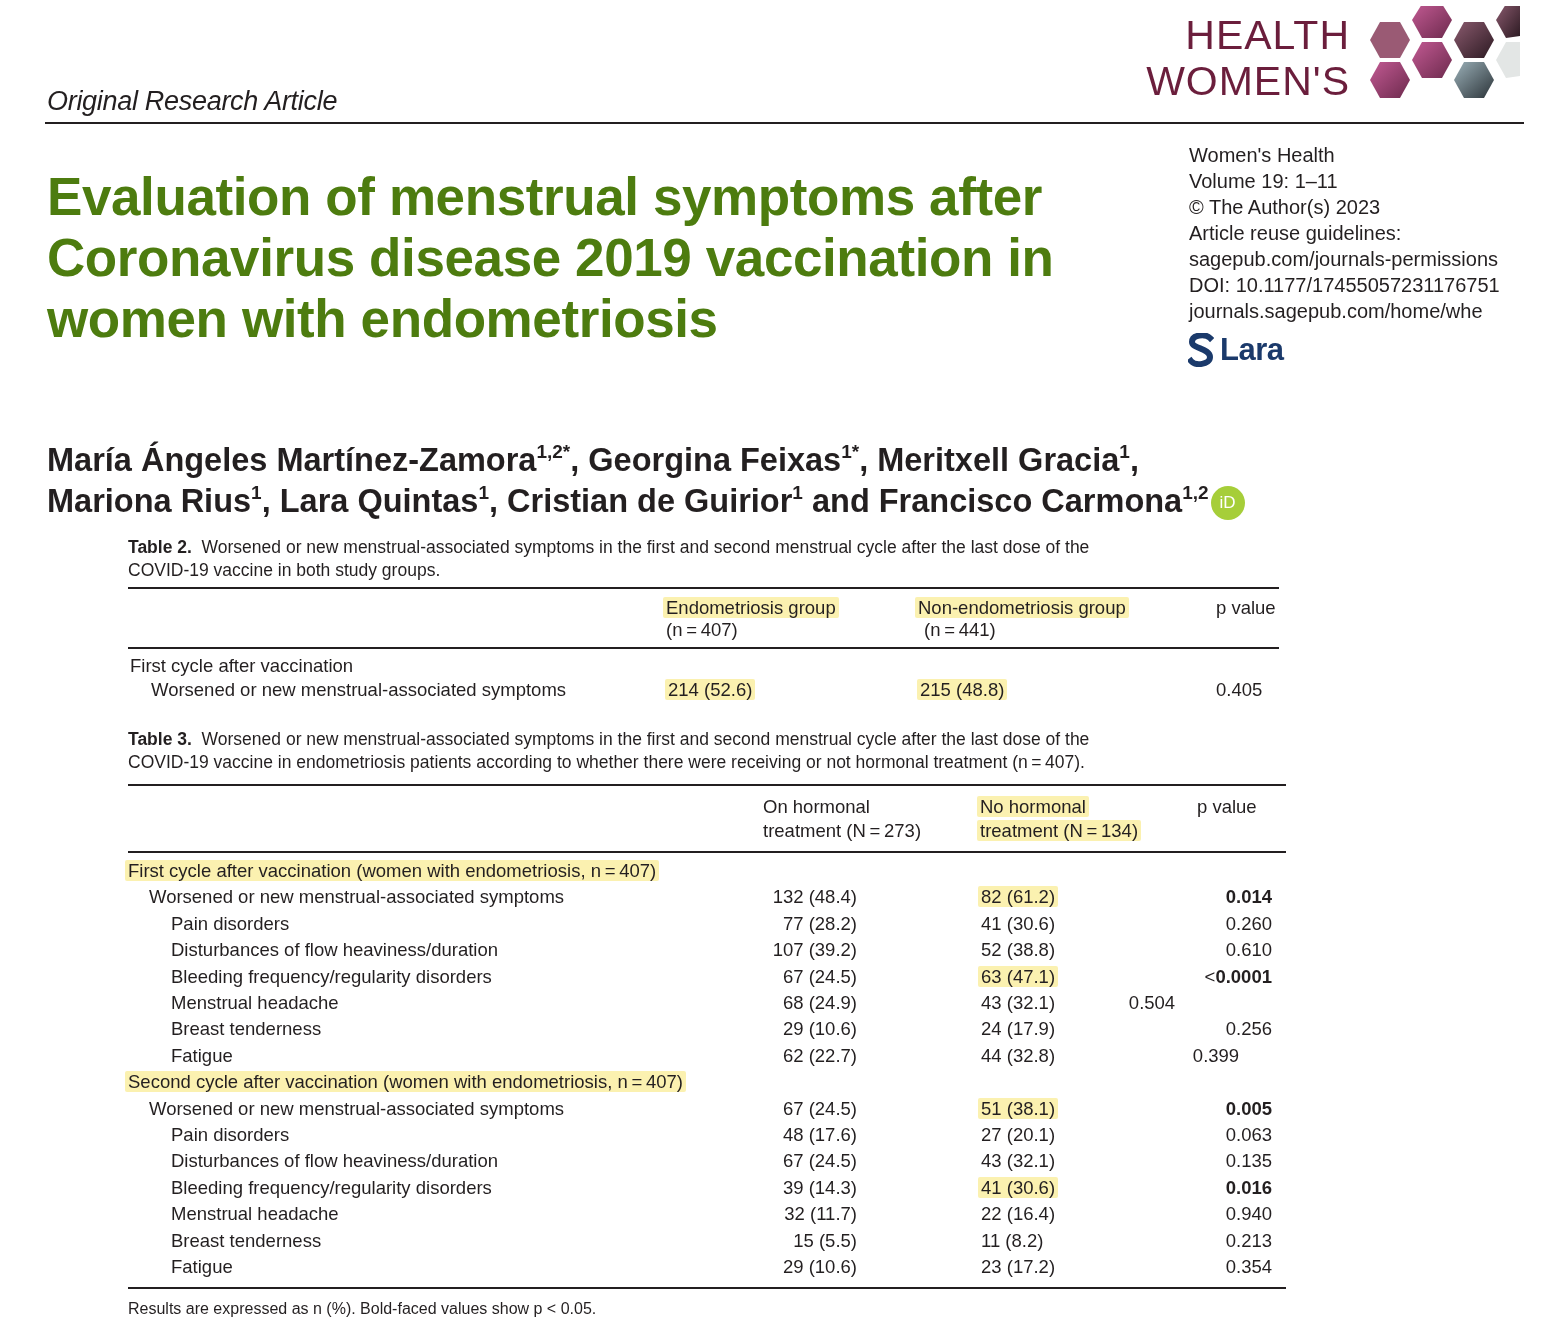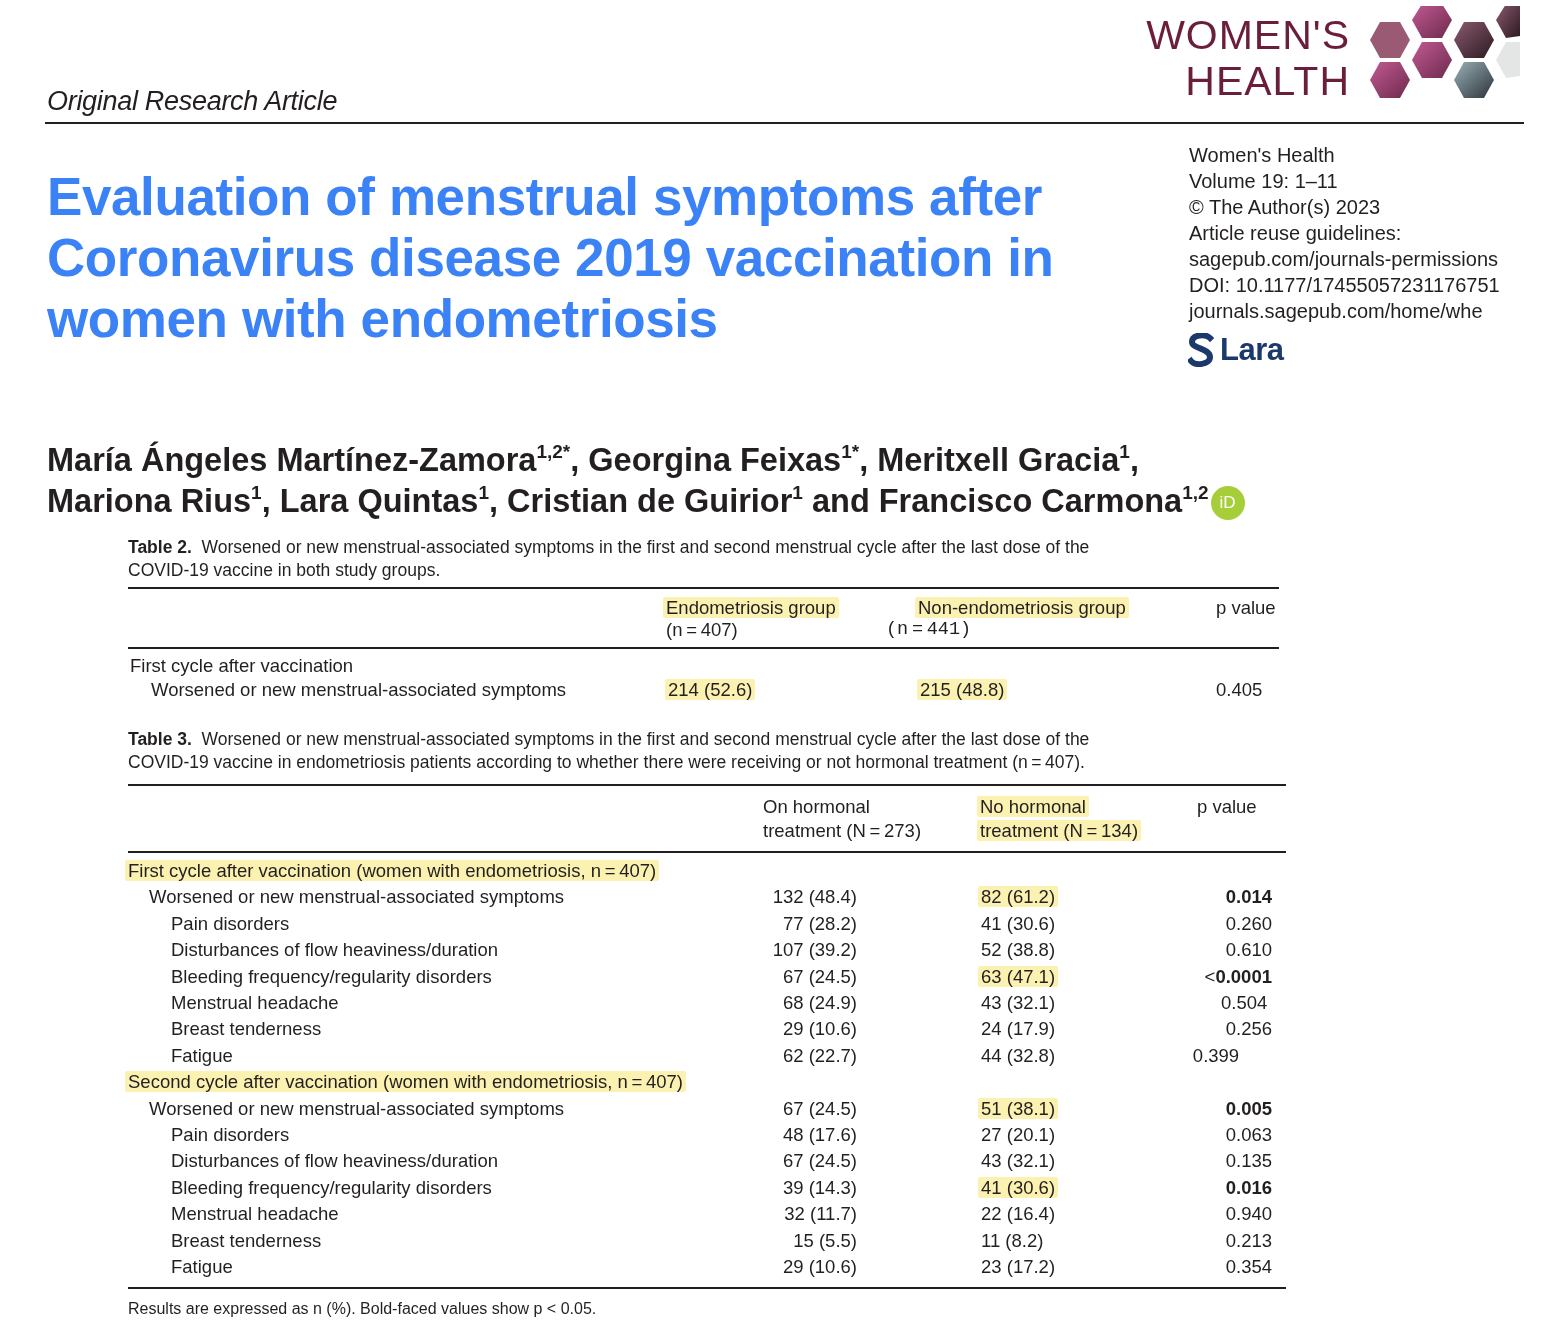--- a/index.html
+++ b/index.html
@@ -6,21 +6,21 @@
   html, body { width: 1568px; height: 1328px; background: #ffffff; overflow: hidden; }
   body { position: relative; font-family: "DejaVu Sans", sans-serif; color: #231f20; }
 
   .article-type { position: absolute; left: 47px; top: 86px; font-size: 27px; font-style: italic; letter-spacing: -0.3px; color: #231f20; font-family: "Liberation Sans", sans-serif; }
   .header-rule { position: absolute; left: 45px; top: 122px; width: 1479px; height: 2px; background: #231f20; }
 
   .journal-logo { position: absolute; left: 1130px; top: 6px; width: 400px; height: 108px; }
   .journal-logo .wordmark { position: absolute; left: 0; top: 6px; width: 220px; text-align: right; color: #6b1e3c; font-family: "Liberation Sans", sans-serif; font-size: 41px; line-height: 46px; letter-spacing: 1px; }
   .journal-logo svg { position: absolute; left: 230px; top: 0; }
 
-  .title { position: absolute; left: 47px; top: 166px; width: 1080px; font-family: "Liberation Sans", sans-serif; font-weight: bold; font-size: 53px; line-height: 61px; letter-spacing: -0.4px; color: #3b82f6; }
+  .title { position: absolute; left: 47px; top: 166px; width: 1080px; font-family: "Liberation Sans", sans-serif; font-weight: bold; font-size: 53px; line-height: 61px; letter-spacing: -0.4px; color: #4d7c0f; }
 
   .meta { position: absolute; left: 1189px; top: 142px; font-family: "Liberation Sans", sans-serif; font-size: 20px; line-height: 26px; color: #231f20; }
   .sage-logo { position: absolute; left: 1188px; top: 331px; height: 38px; display: flex; align-items: center; gap: 6px; color: #1b3a6b; }
   .sage-logo .word { font-family: "Liberation Sans", sans-serif; font-weight: bold; font-size: 31px; letter-spacing: -0.5px; color: #1b3a6b; }
 
   .authors { position: absolute; left: 47px; top: 440px; width: 1400px; font-family: "Liberation Sans", sans-serif; font-weight: bold; font-size: 32.5px; line-height: 41px; color: #231f20; }
   .authors sup { font-size: 19px; vertical-align: 13px; line-height: 0; }
   .orcid { display: inline-block; width: 34px; height: 34px; border-radius: 50%; background: #a6ce39; color: #fff; font-size: 17px; font-weight: normal; text-align: center; line-height: 34px; vertical-align: 4px; margin-left: 2px; font-family: "Liberation Sans", sans-serif; }
 
   .tbl-caption { position: absolute; font-family: "Liberation Sans", sans-serif; font-size: 17.5px; line-height: 23px; color: #231f20; }
@@ -33,22 +33,22 @@
   .footnote { position: absolute; left: 128px; top: 1300px; font-family: "Liberation Sans", sans-serif; font-size: 16px; color: #231f20; }
 </style>
 </head>
 <body>
 
 <div class="article-type">Original Research Article</div>
 <div class="header-rule"></div>
 
 <div class="journal-logo">
   <div class="wordmark">
+    <div>HEALTH</div>
     <div>WOMEN'S</div>
-    <div>HEALTH</div>
   </div>
   <svg width="160" height="108" viewBox="0 0 160 108">
     <defs>
       <linearGradient id="g1" x1="0" y1="0" x2="1" y2="1">
           <stop offset="0" stop-color="#c25a93"></stop>
           <stop offset="1" stop-color="#6d2a4d"></stop>
         </linearGradient>
       <linearGradient id="g2" x1="0" y1="0" x2="1" y2="1">
           <stop offset="0" stop-color="#8a5a6e"></stop>
           <stop offset="1" stop-color="#2c1a22"></stop>
@@ -102,21 +102,21 @@
 
 <div class="tbl-caption" style="left:128px; top:536px;">
   <div><b>Table 2.</b>&nbsp; <span>Worsened or new menstrual-associated symptoms in the first and second menstrual cycle after the last dose of the</span></div>
   <div>COVID-19 vaccine in both study groups.</div>
 </div>
 <div class="rule" style="left:128px; top:587px; width:1151px;"></div>
 
 <div class="cell" style="left:666px; top:597px;"><span class="hl">Endometriosis group</span></div>
 <div class="cell" style="left:666px; top:619px;">(n = 407)</div>
 <div class="cell" style="left:918px; top:597px;"><span class="hl">Non-endometriosis group</span></div>
-<div class="cell" style="left:886px; top:619px;font-family:Liberation Mono, monospace;">(n = 441)</div>
+<div class="cell" style="left:924px; top:619px;">(n = 441)</div>
 <div class="cell" style="left:1216px; top:597px;">p value</div>
 <div class="rule" style="left:128px; top:647px; width:1151px;"></div>
 
 <div class="cell" style="left:130px; top:655px;">First cycle after vaccination</div>
 <div class="cell" style="left:151px; top:679px;">Worsened or new menstrual-associated symptoms</div>
 <div class="cell" style="left:668px; top:679px;"><span class="hl">214 (52.6)</span></div>
 <div class="cell" style="left:920px; top:679px;"><span class="hl">215 (48.8)</span></div>
 <div class="cell" style="left:1216px; top:679px;">0.405</div>
 
 <div class="tbl-caption" style="left:128px; top:728px;">
@@ -146,21 +146,21 @@
     <div class="cell" style="left: 700px; width: 157px; text-align: right; top: 939.2px;">107 (39.2)</div>
     <div class="cell" style="left: 981px; top: 939.2px;"><span>52 (38.8)</span></div>
     <div class="cell" style="left: 1160px; width: 112px; text-align: right; top: 939.2px;"><span></span><span>0.610</span></div>
     <div class="cell" style="left: 171px; top: 965.6px;">Bleeding frequency/regularity disorders</div>
     <div class="cell" style="left: 700px; width: 157px; text-align: right; top: 965.6px;">67 (24.5)</div>
     <div class="cell" style="left: 981px; top: 965.6px;"><span class="hl">63 (47.1)</span></div>
     <div class="cell" style="left: 1160px; width: 112px; text-align: right; top: 965.6px;"><span>&lt;</span><span class="bold">0.0001</span></div>
     <div class="cell" style="left: 171px; top: 992px;">Menstrual headache</div>
     <div class="cell" style="left: 700px; width: 157px; text-align: right; top: 992px;">68 (24.9)</div>
     <div class="cell" style="left: 981px; top: 992px;"><span>43 (32.1)</span></div>
-    <div class="cell" style="left: 1221px; width: 112px; text-align: left; top: 992px;"><span></span><span>0.504</span></div>
+    <div class="cell" style="left: 1096px; width: 112px; text-align: center; top: 992px;"><span></span><span>0.504</span></div>
     <div class="cell" style="left: 171px; top: 1018.4px;">Breast tenderness</div>
     <div class="cell" style="left: 700px; width: 157px; text-align: right; top: 1018.4px;">29 (10.6)</div>
     <div class="cell" style="left: 981px; top: 1018.4px;"><span>24 (17.9)</span></div>
     <div class="cell" style="left: 1160px; width: 112px; text-align: right; top: 1018.4px;"><span></span><span>0.256</span></div>
     <div class="cell" style="left: 171px; top: 1044.8px;">Fatigue</div>
     <div class="cell" style="left: 700px; width: 157px; text-align: right; top: 1044.8px;">62 (22.7)</div>
     <div class="cell" style="left: 981px; top: 1044.8px;"><span>44 (32.8)</span></div>
     <div class="cell" style="left: 1160px; width: 112px; text-align: center; top: 1044.8px;"><span></span><span>0.399</span></div>
     <div class="cell" style="left: 128px; top: 1071.2px;"><span class="hl">Second cycle after vaccination (women with endometriosis, n = 407)</span></div>
     <div class="cell" style="left: 149px; top: 1097.6px;">Worsened or new menstrual-associated symptoms</div>

